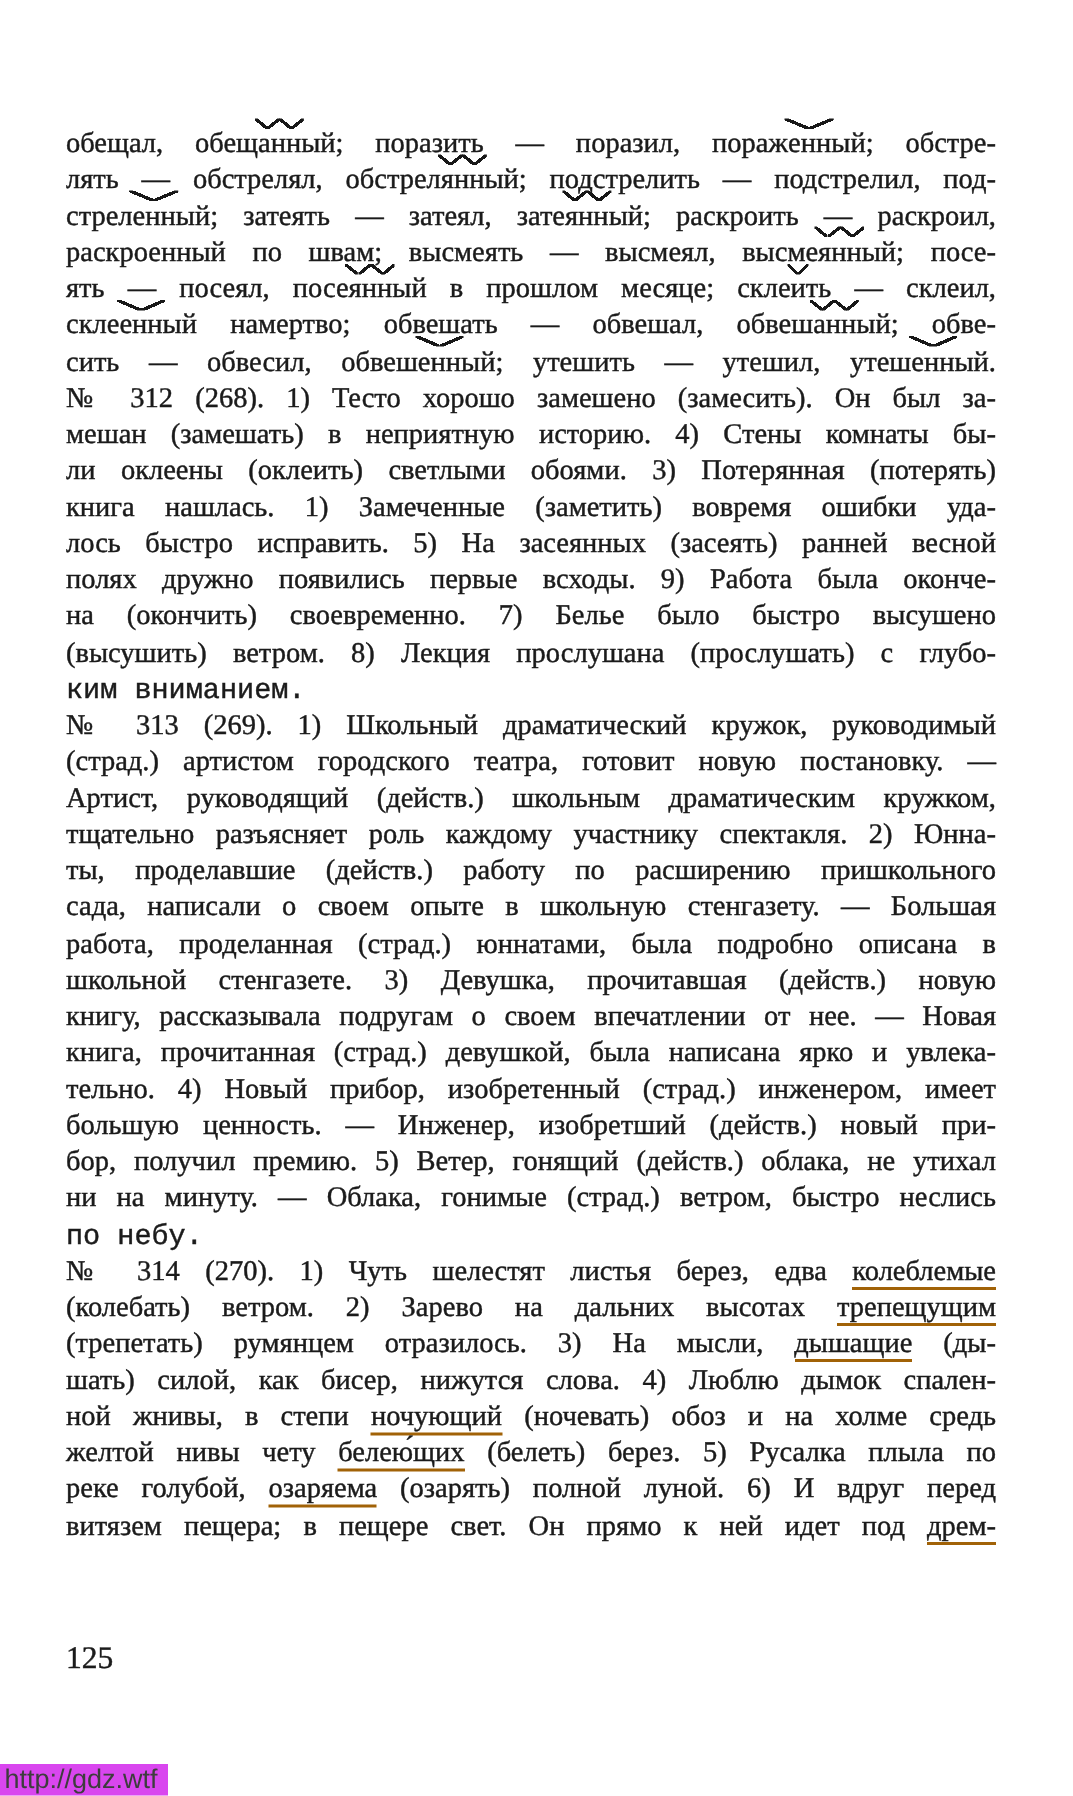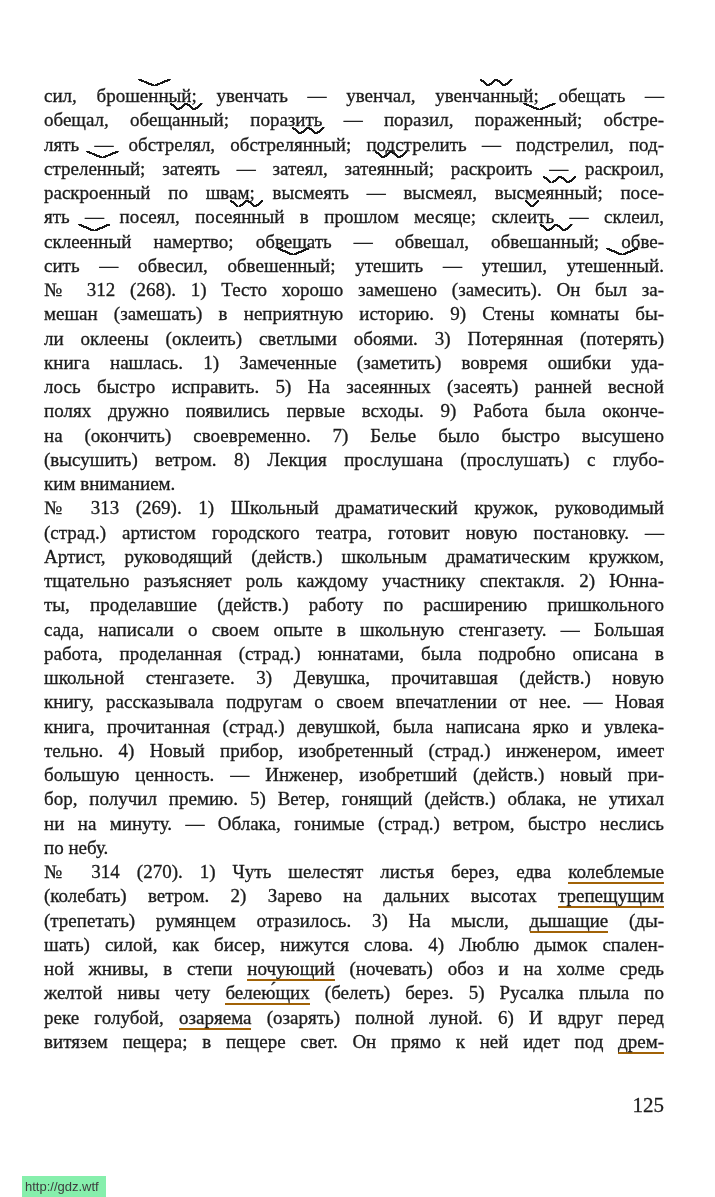--- a/index.html
+++ b/index.html
@@ -10,21 +10,21 @@
   .text-col{
     position:absolute;left:44px;top:84px;width:620px;
     color:#1b1b1b;font-size:19px;
     -webkit-text-stroke:0.3px #1b1b1b;
   }
   .line{
     line-height:24.25px;height:24.25px;
     text-align:justify;text-align-last:justify;
     white-space:normal;
   }
-  .line.noj{text-align-last:left;}
+  .line.noj{text-align-last:left;font-family:Liberation Mono, monospace;}
   .bold{font-weight:normal;}
   .ul{border-bottom:2px solid #a16207;}
   
   .c1,.c2{position:relative;}
   .c1::before,.c2::before{
     content:"";position:absolute;left:-2px;right:-2px;top:-6.5px;height:7px;
     background-repeat:no-repeat;pointer-events:none;
   }
   .c1::before{
     background-image:
@@ -38,47 +38,46 @@
     background-image:
       linear-gradient(to top right, transparent calc(50% - 1.1px), #181818 calc(50% - 1.1px), #181818 calc(50% + 1.1px), transparent calc(50% + 1.1px)),
       linear-gradient(to top left,  transparent calc(50% - 1.1px), #181818 calc(50% - 1.1px), #181818 calc(50% + 1.1px), transparent calc(50% + 1.1px)),
       linear-gradient(to top right, transparent calc(50% - 1.1px), #181818 calc(50% - 1.1px), #181818 calc(50% + 1.1px), transparent calc(50% + 1.1px)),
       linear-gradient(to top left,  transparent calc(50% - 1.1px), #181818 calc(50% - 1.1px), #181818 calc(50% + 1.1px), transparent calc(50% + 1.1px));
     background-size:26% 100%,26% 100%,26% 100%,26% 100%;
     background-position:0 0,33.4% 0,66.7% 0,100% 0;
   }
   .pagenum{
     position:absolute;left:44px;top:1093px;width:620px;
-    text-align:right;font-size:21px;color:#1b1b1b;
+    text-align:left;font-size:21px;color:#1b1b1b;
     -webkit-text-stroke:0.3px #1b1b1b;
   }
   .watermark{
     position:absolute;left:0;top:1176px;height:21px;line-height:21px;
-    background:#86efac;color:#3d3d3d;
+    background:#d946ef;color:#3d3d3d;
     font-family:"Liberation Sans","DejaVu Sans",sans-serif;
-    font-size:13px;padding:0 7px 0 3px;margin-left:22px;
+    font-size:18px;padding:0 7px 0 3px;
   }
 </style>
 </head>
 <body>
 
 <div class="text-col" id="text-col">
     <div>
-      <div class="line">сил, брош<span class="c1">енн</span>ый; увенчать — увенчал, увенч<span class="c2">анн</span>ый; обещать —</div>
       <div class="line">обещал, обещ<span class="c2">анн</span>ый; поразить — поразил, пораж<span class="c1">енн</span>ый; обстре-</div>
       <div class="line">лять — обстрелял, обстрел<span class="c2">янн</span>ый; подстрелить — подстрелил, под-</div>
       <div class="line">стрел<span class="c1">енн</span>ый; затеять — затеял, зате<span class="c2">янн</span>ый; раскроить — раскроил,</div>
       <div class="line">раскроенный по швам; высмеять — высмеял, высме<span class="c2">янн</span>ый; посе-</div>
       <div class="line">ять — посеял, посе<span class="c2">янн</span>ый в прошлом месяце; скле<span class="c1">и</span>ть — склеил,</div>
       <div class="line">скле<span class="c1">енн</span>ый намертво; обвешать — обвешал, обвеш<span class="c2">анн</span>ый; обве-</div>
       <div class="line">сить — обвесил, обвеш<span class="c1">енн</span>ый; утешить — утешил, утеш<span class="c1">енн</span>ый.</div>
     </div>
     <div>
       <div class="line"><span class="bold">№ 312 (268).</span> 1) Тесто хорошо замешено (замесить). Он был за-</div>
-      <div class="line">мешан (замешать) в неприятную историю. 9) Стены комнаты бы-</div>
+      <div class="line">мешан (замешать) в неприятную историю. 4) Стены комнаты бы-</div>
       <div class="line">ли оклеены (оклеить) светлыми обоями. 3) Потерянная (потерять)</div>
       <div class="line">книга нашлась. 1) Замеченные (заметить) вовремя ошибки уда-</div>
       <div class="line">лось быстро исправить. 5) На засеянных (засеять) ранней весной</div>
       <div class="line">полях дружно появились первые всходы. 9) Работа была оконче-</div>
       <div class="line">на (окончить) своевременно. 7) Белье было быстро высушено</div>
       <div class="line">(высушить) ветром. 8) Лекция прослушана (прослушать) с глубо-</div>
       <div class="line noj">ким вниманием.</div>
     </div>
     <div>
       <div class="line"><span class="bold">№ 313 (269).</span> 1) Школьный драматический кружок, руководимый</div>

